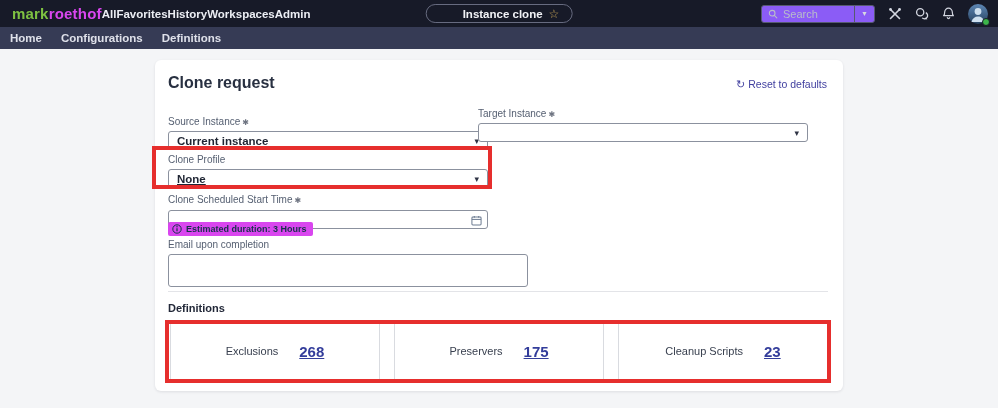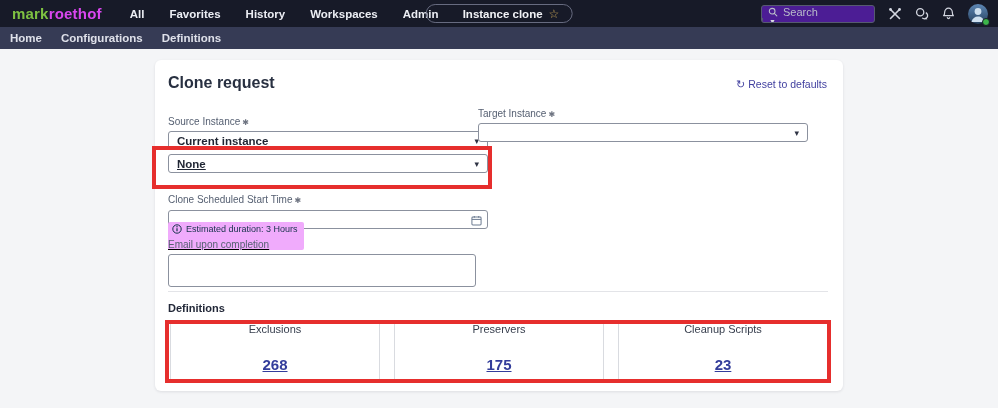--- a/index.html
+++ b/index.html
@@ -5,30 +5,30 @@
   * { margin:0; padding:0; box-sizing:border-box; }
   html,body { width:998px; height:408px; overflow:hidden;
     font-family:"Liberation Sans", sans-serif; background:#f4f5f7; }
 
   
   .topbar { position:relative; height:27px; background:#171a28;
     display:flex; align-items:center; padding:0 10px 0 12px; }
   .logo { font-size:15px; font-weight:700; letter-spacing:.2px; white-space:nowrap; }
   .logo .lg-green { color:#7ec142; }
   .logo .lg-white { color:#d946ef; }
-  .topnav { display:flex; gap:25px; margin-left:28px; }
+  .topnav { display:flex; }
   .topnav .tn-item { font-size:11.5px; font-weight:600; color:#eceef4; cursor:pointer; }
   .pill { position:absolute; left:50%; top:4px; transform:translateX(-50%);
     height:19px; padding:0 12px; border:1px solid #676b80; border-radius:10px;
     display:flex; align-items:center; gap:6px; cursor:pointer; }
   .pill .pill-label { font-size:11.5px; font-weight:700; color:#f2f3f7;margin-left:24px; }
   .pill .pill-star { font-size:12px; color:#c4a356; line-height:1; }
   .tr-cluster { margin-left:auto; display:flex; align-items:center; gap:13px; }
   .searchbox { display:flex; align-items:stretch; height:18px; width:114px;
-    background:#4c1d95; border:1px solid #565a70; border-radius:3px; overflow:hidden;flex-direction:column; }
+    background:#8b5cf6; border:1px solid #565a70; border-radius:3px; overflow:hidden; }
   .search-main { display:flex; align-items:center; gap:5px; padding:0 6px; flex:1; }
   .search-main svg { flex:0 0 auto; }
   .search-main input { background:transparent; border:none; outline:none;
     width:60px; font-size:11px; color:#e8eaf1; font-family:inherit; }
   .search-main input::placeholder { color:#b9bdc9; opacity:1; }
   .search-caret { width:20px; border-left:1px solid #565a70; display:flex;
     align-items:center; justify-content:center; font-size:7px; color:#d7d9e1; cursor:pointer; }
   .tb-icon { display:flex; align-items:center; justify-content:center; cursor:pointer; }
   .avatar { position:relative; width:20px; height:20px; border-radius:50%;
     background:linear-gradient(180deg,#5d87b5 0%,#27415f 100%); cursor:pointer; }
@@ -60,30 +60,30 @@
   .selectbox .sel-caret { font-size:9px; color:#2e3344; }
   .textinput { width:100%; height:19px; border:1px solid #8b919e; border-radius:3px;
     background:#fff; font-family:inherit; font-size:11.5px; color:#1f2533;
     padding:0 22px 0 8px; outline:none; }
   .date-wrap { position:relative; }
   .date-wrap .cal-icon { position:absolute; right:6px; top:3px; }
   .textarea { width:100%; height:33px; border:1px solid #8b919e; border-radius:3px;
     background:#fff; font-family:inherit; font-size:11.5px; color:#1f2533;
     padding:3px 8px; resize:none; outline:none; }
   .badge { position:absolute; left:13px; top:162px; display:inline-flex;
-    align-items:center; gap:4px; background:#f0abfc; color:#16324a;
-    font-size:9px; font-weight:400; padding:2px 6px 16px 4px; border-radius:2px; }
+    align-items:center; gap:4px; background:#d946ef; color:#16324a;
+    font-size:9px; font-weight:700; padding:2px 6px 2px 4px; border-radius:2px; }
 
   .divider { position:absolute; left:13px; right:15px; top:231px; height:1px;
     background:#e3e4e8; }
   .defs-title { position:absolute; left:13px; top:242px; font-size:11px;
     font-weight:700; color:#222838; }
   .stat-row { position:absolute; left:15px; top:262px; display:flex; gap:14px; }
   .stat-card { width:210px; height:58px; background:#fff; border:1px solid #d9dbe0;
-    display:flex; flex-direction:column; align-items:center; justify-content:flex-start;
+    display:flex; flex-direction:row; align-items:center; justify-content:center;
     gap:21px; }
   .stat-label { font-size:11px; color:#39404f; }
   .stat-count { font-size:15px; font-weight:700; color:#333d9b;
     text-decoration:underline; cursor:pointer; }
 
   .anno { position:absolute; border:4px solid #e62e2d; pointer-events:none; }
   .anno-profile { left:-3px; top:86px; width:340px; height:43px; }
   .anno-defs { left:10px; top:260px; width:666px; height:63px; }
 </style>
 </head>
@@ -170,20 +170,21 @@
 
     <div class="field" style="left:323px; top:48px; width:330px;">
       <div class="f-label"><span>Target Instance</span><span class="req">✱</span></div>
       <div class="selectbox">
         <span class="sel-value"></span>
         <span class="sel-caret">▾</span>
       </div>
     </div>
 
     <div class="field" style="left:13px; top:94px; width:320px;">
+      <div class="f-label"><span>Clone Profile</span></div>
       <div class="selectbox">
         <span class="sel-value">None</span>
         <span class="sel-caret">▾</span>
       </div>
     </div>
 
     <div class="field" style="left:13px; top:134px; width:320px;">
       <div class="f-label"><span>Clone Scheduled Start Time</span><span class="req">✱</span></div>
       <div class="date-wrap">
         <input type="text" class="textinput" style="">
@@ -200,21 +201,21 @@
 
     <div class="badge">
       <svg width="10" height="10" viewBox="0 0 10 10">
           <circle cx="5" cy="5" r="4.2" fill="none" stroke="#16324a" stroke-width="1"></circle>
           <line x1="5" y1="4.2" x2="5" y2="7.2" stroke="#16324a" stroke-width="1.2"></line>
           <circle cx="5" cy="2.7" r=".7" fill="#16324a"></circle>
         </svg>
       <span>Estimated duration: 3 Hours</span>
     </div>
 
-    <div class="field" style="left:13px; top:179px; width:308px;text-decoration:underline;">
+    <div class="field" style="left:13px; top:179px; width:360px;">
       <div class="f-label"><span>Email upon completion</span></div>
       <textarea class="textarea" style=""></textarea>
     </div>
 
     <div class="divider"></div>
     <div class="defs-title">Definitions</div>
 
     <div class="stat-row">
       <div class="stat-card">
         <span class="stat-label">Exclusions</span>

